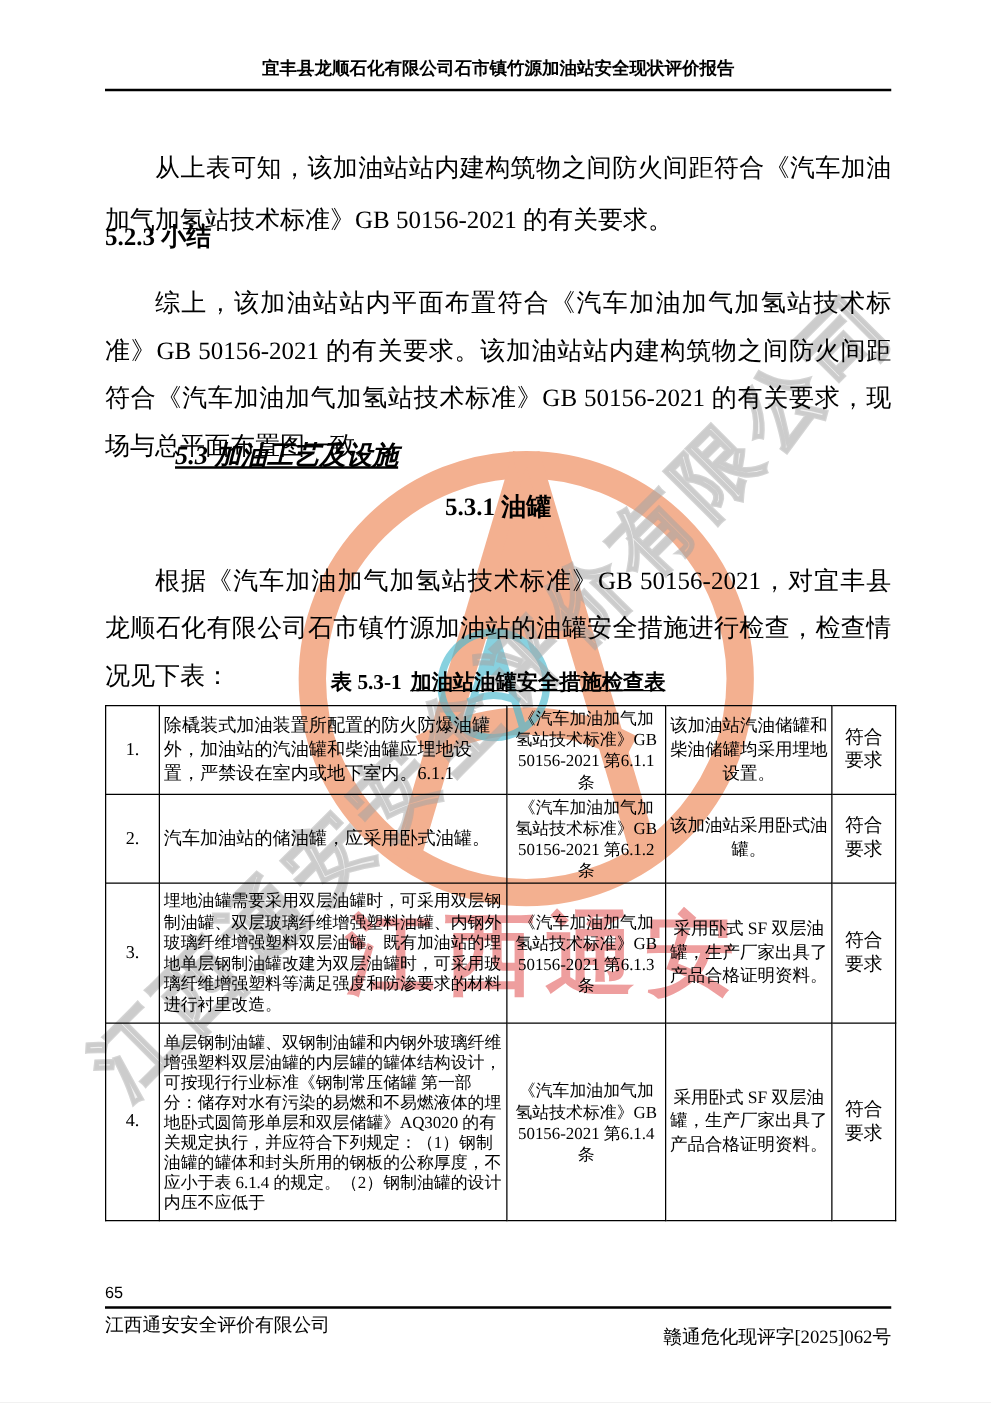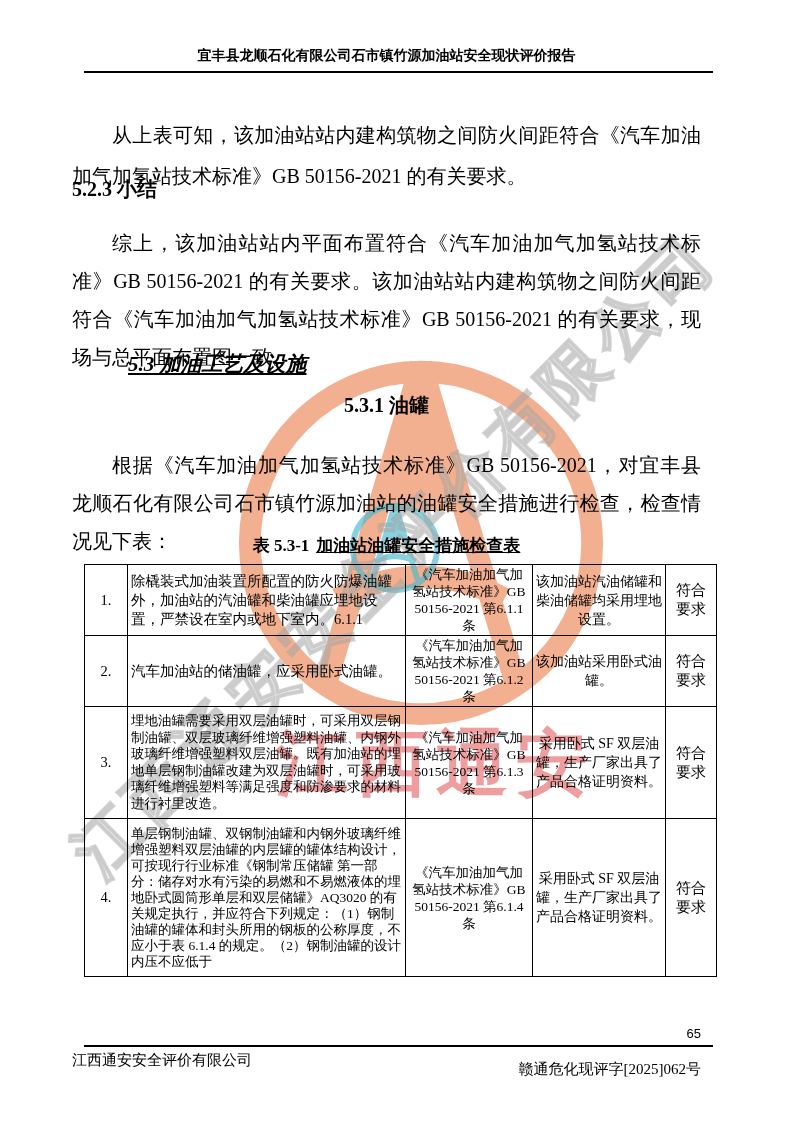--- a/index.html
+++ b/index.html
@@ -21,21 +21,21 @@
     -webkit-text-stroke:2px rgba(160,160,160,0.45);
   }
   .wm-red{
     position:absolute;left:276px;top:716px;
     white-space:nowrap;font-family:"Liberation Sans","DejaVu Sans",sans-serif;
     font-size:72px;font-weight:bold;letter-spacing:8px;
     color:rgba(222,62,62,0.50);
   }
   
   .content{position:absolute;inset:0;z-index:1;}
-  .abs{position:absolute;left:72px;width:629px;}
+  .abs{position:absolute;left:84px;width:629px;}
   .header-title{top:46px;text-align:center;font-size:14px;font-weight:bold;line-height:20px;}
   .rule{position:absolute;left:84px;width:629px;height:2px;background:#000;}
   .rule-top{top:71px;}
   .rule-bottom{top:1045px;}
   .para{font-size:20px;line-height:41px;text-indent:2em;text-align:justify;}
   .p1{top:95px;}
   .h523{top:176px;font-size:20px;font-weight:bold;}
   .p2{top:204px;line-height:38px;}
   .h53{top:350px;font-size:21px;font-weight:bold;font-style:italic;padding-left:56px;box-sizing:border-box;text-decoration:underline;}
   .h531{top:392px;font-size:20px;font-weight:bold;text-align:center;}
@@ -57,21 +57,21 @@
   .chk-table .c-basis{font-size:13.5px;line-height:17px;}
   .chk-table .c-sit{font-size:14px;line-height:19px;}
   .chk-table .c-res{font-size:15px;line-height:19px;}
   tr.hrow{height:40px;}
   tr.r1{height:70px;}
   tr.r2{height:70px;}
   tr.r3{height:112px;}
   tr.r4{height:158px;}
   tr.r3 .c-item,tr.r4 .c-item{font-size:13.5px;line-height:16.5px;}
   tr.r4 .c-item{line-height:16px;}
-  .page-num{top:1026px;text-align:right;font-size:13px;font-family:"Liberation Sans","DejaVu Sans",sans-serif;}
+  .page-num{top:1026px;text-align:left;font-size:13px;font-family:"Liberation Sans","DejaVu Sans",sans-serif;}
   .footer-row{top:1051px;font-size:15px;}
   .footer-left{float:left;}
   .footer-right{float:right;margin-top:9px;}
 </style>
 </head>
 <body>
 
 <div class="page">
 
   <div class="wm-layer">

